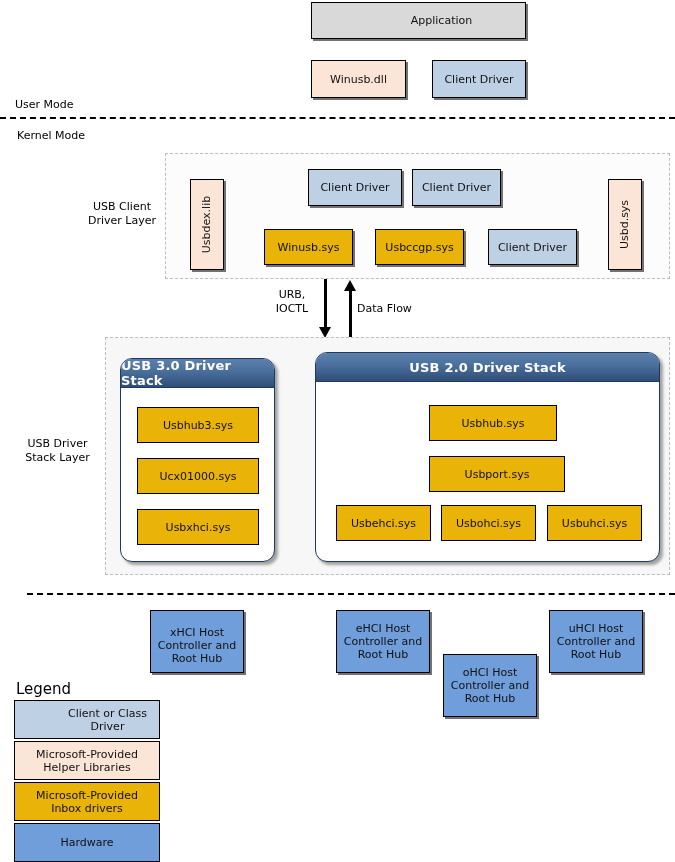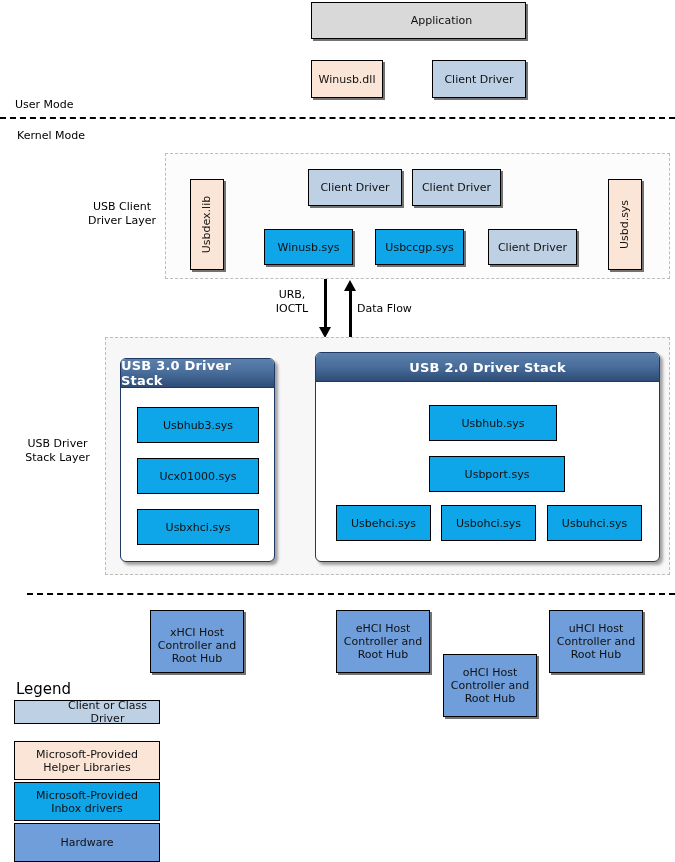--- a/index.html
+++ b/index.html
@@ -34,21 +34,21 @@
     padding: 1px 2px;
   }
   .box.shadow {
     box-shadow: 2px 2px 0 rgba(0,0,0,0.55);
   }
 
   
   .fill-app       { background: #d9d9d9; }
   .fill-helper2   { background: #fbe5d6; }
   .fill-client    { background: #bdd0e4; }
-  .fill-inbox     { background: #0ea5e9; }
+  .fill-inbox     { background: #eab308; }
   .fill-hardware  { background: #6f9edb; }
 
   
   .vert span {
     display: block;
     transform: rotate(-90deg);
     white-space: nowrap;
   }
 
   
@@ -78,21 +78,21 @@
   }
   .layer-container.stacklayer {
     background: #f7f7f7;
   }
 
   
   .stack-panel {
     position: absolute;
     box-sizing: border-box;
     border: 1px solid #1f3864;
-    border-radius: 6px;
+    border-radius: 12px;
     background: #ffffff;
     box-shadow: 3px 3px 3px rgba(0,0,0,0.35);
     overflow: hidden;
   }
   .stack-header {
     position: absolute;
     left: 0;
     top: 0;
     right: 0;
     height: 28px;
@@ -146,21 +146,21 @@
 </style>
 </head>
 <body>
 
 <div id="canvas">
 
   <div class="box fill-app shadow" style="left:311px; top:2px; width:215px; height:37px;padding-left:48px;">
     <span>Application</span>
   </div>
 
-  <div class="box fill-helper2 shadow" style="left:311px; top:60px; width:72px; height:38px;text-align:right;">
+  <div class="box fill-helper2 shadow" style="left:311px; top:60px; width:95px; height:38px;text-align:right;">
     <span>Winusb.dll</span>
   </div>
 
   <div class="box fill-client shadow" style="left:432px; top:60px; width:94px; height:38px;">
     <span>Client Driver</span>
   </div>
 
   <div class="label" style="left:15px; top:98px;">User Mode</div>
 
   <div class="mode-sep" style="top:117px; width:675px;"></div>
@@ -270,21 +270,21 @@
   </div>
 
   <div class="box fill-hardware shadow" style="left:549px; top:610px; width:94px; height:63px; white-space:pre-line;">
     <span style="white-space:pre-line;">uHCI Host
 Controller and
 Root Hub</span>
   </div>
 
   <div class="legend-title" style="left:16px; top:680px;">Legend</div>
 
-  <div class="legend-item fill-client" style="top:700px; height:24px; white-space:pre-line;padding-left:41px;">
+  <div class="legend-item fill-client" style="top:700px; height:39px; white-space:pre-line;padding-left:41px;">
     <span style="white-space:pre-line;">Client or Class Driver</span>
   </div>
 
   <div class="legend-item fill-helper2" style="top:741px; height:39px; white-space:pre-line;">
     <span style="white-space:pre-line;">Microsoft-Provided
 Helper Libraries</span>
   </div>
 
   <div class="legend-item fill-inbox" style="top:782px; height:39px; white-space:pre-line;">
     <span style="white-space:pre-line;">Microsoft-Provided

